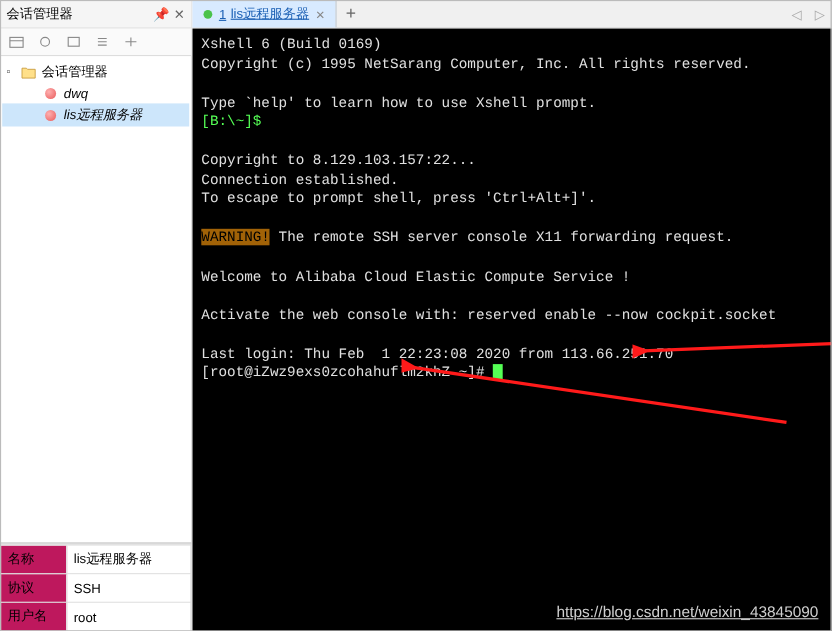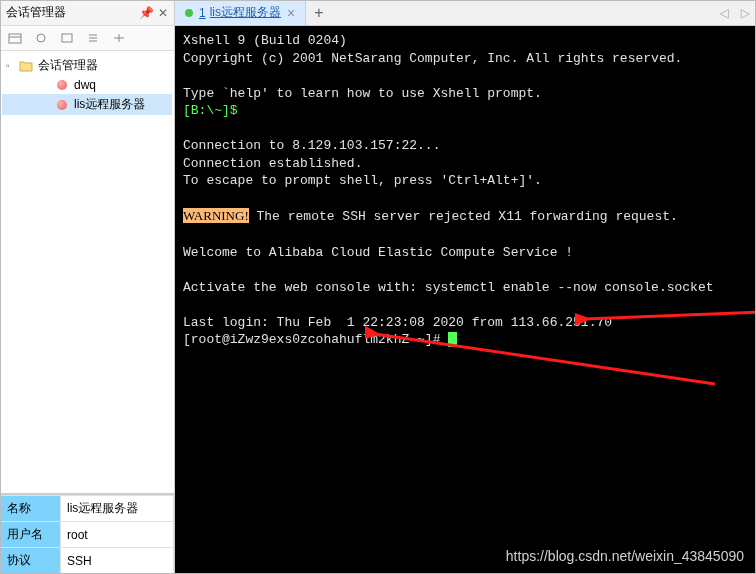--- a/index.html
+++ b/index.html
@@ -9,49 +9,49 @@
     .sidebar-header { display: flex; align-items: center; padding: 4px 6px; border-bottom: 1px solid #ddd; background: #f5f5f5; }
     .sidebar-header-title { flex: 1; }
     .header-icon { margin-left: 4px; cursor: pointer; font-size: 12px; color: #666; }
     
     .toolbar { padding: 4px 6px; border-bottom: 1px solid #ddd; display: flex; gap: 8px; background: #fafafa; }
     .toolbar-btn { display: inline-flex; align-items: center; justify-content: center; width: 18px; height: 16px; cursor: pointer; }
     
     .tree { flex: 1; padding: 4px 2px; overflow: auto; border-bottom: 1px solid #ccc; }
     .tree-item { display: flex; align-items: center; padding: 2px 4px; cursor: pointer; white-space: nowrap; }
     .tree-item.indent-0 { padding-left: 4px; }
-    .tree-item.indent-1 { padding-left: 40px; }
+    .tree-item.indent-1 { padding-left: 24px; font-style: italic; }
     .tree-item.selected { background: #cde6fb; }
     .tree-toggle { width: 12px; font-size: 10px; color: #555; }
     .tree-icon { width: 16px; height: 14px; margin-right: 4px; display: inline-flex; align-items: center; justify-content: center; }
     .dot-icon { width: 10px; height: 10px; border-radius: 50%; }
     .dot-pink { background: radial-gradient(circle at 35% 35%, #ffb0b0, #e85a5a); }
     
     .props { border-top: 1px solid #ccc; }
     .props table { width: 100%; border-collapse: collapse; font-size: 12px; }
     .props td { border: 1px solid #e0e0e0; padding: 4px 6px; word-break: break-all; }
-    .props td:first-child { background: #7dd3fc; width: 60px; }
+    .props td:first-child { background: #be185d; width: 60px; }
     
     .main { flex: 1; display: flex; flex-direction: column; background: #fff; position: relative; }
     .tabbar { display: flex; align-items: center; background: #f0f0f0; border-bottom: 1px solid #ccc; height: 26px; }
     .tab { display: flex; align-items: center; padding: 4px 10px; background: #d8eaff; border-right: 1px solid #ccc; height: 100%; cursor: pointer; font-size: 12px; }
     .tab-status { width: 8px; height: 8px; border-radius: 50%; background: #4ac24a; margin-right: 6px; }
     .tab-label { color: #1a5fb4; text-decoration: underline; }
     .tab-close { margin-left: 6px; font-size: 14px; color: #888; cursor: pointer; }
     .tab-add { padding: 0 8px; font-size: 16px; color: #666; cursor: pointer; }
     .tab-spacer { flex: 1; }
     .tab-nav { padding: 0 6px; color: #aaa; font-size: 12px; }
     
     .terminal { flex: 1; background: #000; color: #e0e0e0; font-family: "Consolas", "Courier New", monospace; font-size: 13px; line-height: 1.35; padding: 6px 8px; overflow: hidden; position: relative; white-space: pre-wrap; word-break: break-all; }
     .term-green { color: #55ff55; }
-    .term-inv { background: #fdba74; color: #000; font-family: Liberation Serif, serif; }
+    .term-inv { background: #a16207; color: #000; }
     .cursor-block { display: inline-block; width: 9px; height: 15px; background: #55ff55; vertical-align: text-bottom; }
     
     .arrow-svg { position: absolute; pointer-events: none; }
-    .watermark { position: absolute; bottom: 8px; right: 12px; color: #d0d0d0; font-size: 14px; font-family: Arial, sans-serif; }
+    .watermark { position: absolute; bottom: 8px; right: 12px; color: #d0d0d0; font-size: 14px; font-family: Arial, sans-serif; text-decoration: underline; }
     
     .border-frame { position: absolute; inset: 0; border: 1px solid #bbb; pointer-events: none; }
   </style>
 </head>
 <body>
 
 <div class="sidebar">
   <div class="sidebar-header">
     <span class="sidebar-header-title">会话管理器</span>
     <span class="header-icon">📌</span>
@@ -111,60 +111,60 @@
       </div>
     </div>
   <div class="props">
     <table>
         <tbody id="props-body">
           <tr>
             <td>名称</td>
             <td>lis远程服务器</td>
           </tr>
           <tr>
+            <td>协议</td>
+            <td>SSH</td>
+          </tr>
+          <tr>
             <td>用户名</td>
             <td>root</td>
-          </tr>
-          <tr>
-            <td>协议</td>
-            <td>SSH</td>
           </tr>
         </tbody>
       </table>
   </div>
 </div>
 
 <div class="main">
   <div class="tabbar">
     <div class="tab">
       <span class="tab-status"></span>
       <span style="margin-right:4px;text-decoration:underline;color:#1a5fb4;">1</span>
       <span class="tab-label">lis远程服务器</span>
       <span class="tab-close">×</span>
     </div>
     <div class="tab-add">+</div>
     <div class="tab-spacer"></div>
     <div class="tab-nav">◁</div>
     <div class="tab-nav">▷</div>
   </div>
-  <div class="terminal"><span>Xshell 9 (Build 0204)</span>
-<span>Copyright (c) 2001 NetSarang Computer, Inc. All rights reserved.</span>
+  <div class="terminal"><span>Xshell 6 (Build 0169)</span>
+<span>Copyright (c) 1995 NetSarang Computer, Inc. All rights reserved.</span>
 
 <span>Type `help' to learn how to use Xshell prompt.</span>
 <span class="term-green">[B:\~]$</span>
 
-<span>Connection to 8.129.103.157:22...</span>
+<span>Copyright to 8.129.103.157:22...</span>
 <span>Connection established.</span>
 <span>To escape to prompt shell, press 'Ctrl+Alt+]'.</span>
 
-<span class="term-inv">WARNING!</span><span> The remote SSH server rejected X11 forwarding request.</span>
+<span class="term-inv">WARNING!</span><span> The remote SSH server console X11 forwarding request.</span>
 
 <span>Welcome to Alibaba Cloud Elastic Compute Service !</span>
 
-<span>Activate the web console with: systemctl enable --now console.socket</span>
+<span>Activate the web console with: reserved enable --now cockpit.socket</span>
 
 <span>Last login: Thu Feb  1 22:23:08 2020 from 113.66.251.70</span>
 <span>[root@iZwz9exs0zcohahuflm2khZ ~]# </span><span class="cursor-block"></span>
 <svg class="arrow-svg" style="left:400px;top:278px;" width="200" height="30">
         <defs>
           <marker id="ah1" markerWidth="10" markerHeight="8" refX="2" refY="4" orient="auto">
             <polygon points="10 0, 0 4, 10 8" fill="#ff1a1a"></polygon>
           </marker>
         </defs>
         <line x1="190" y1="8" x2="10" y2="15" stroke="#ff1a1a" stroke-width="3" marker-end="url(#ah1)"></line>

